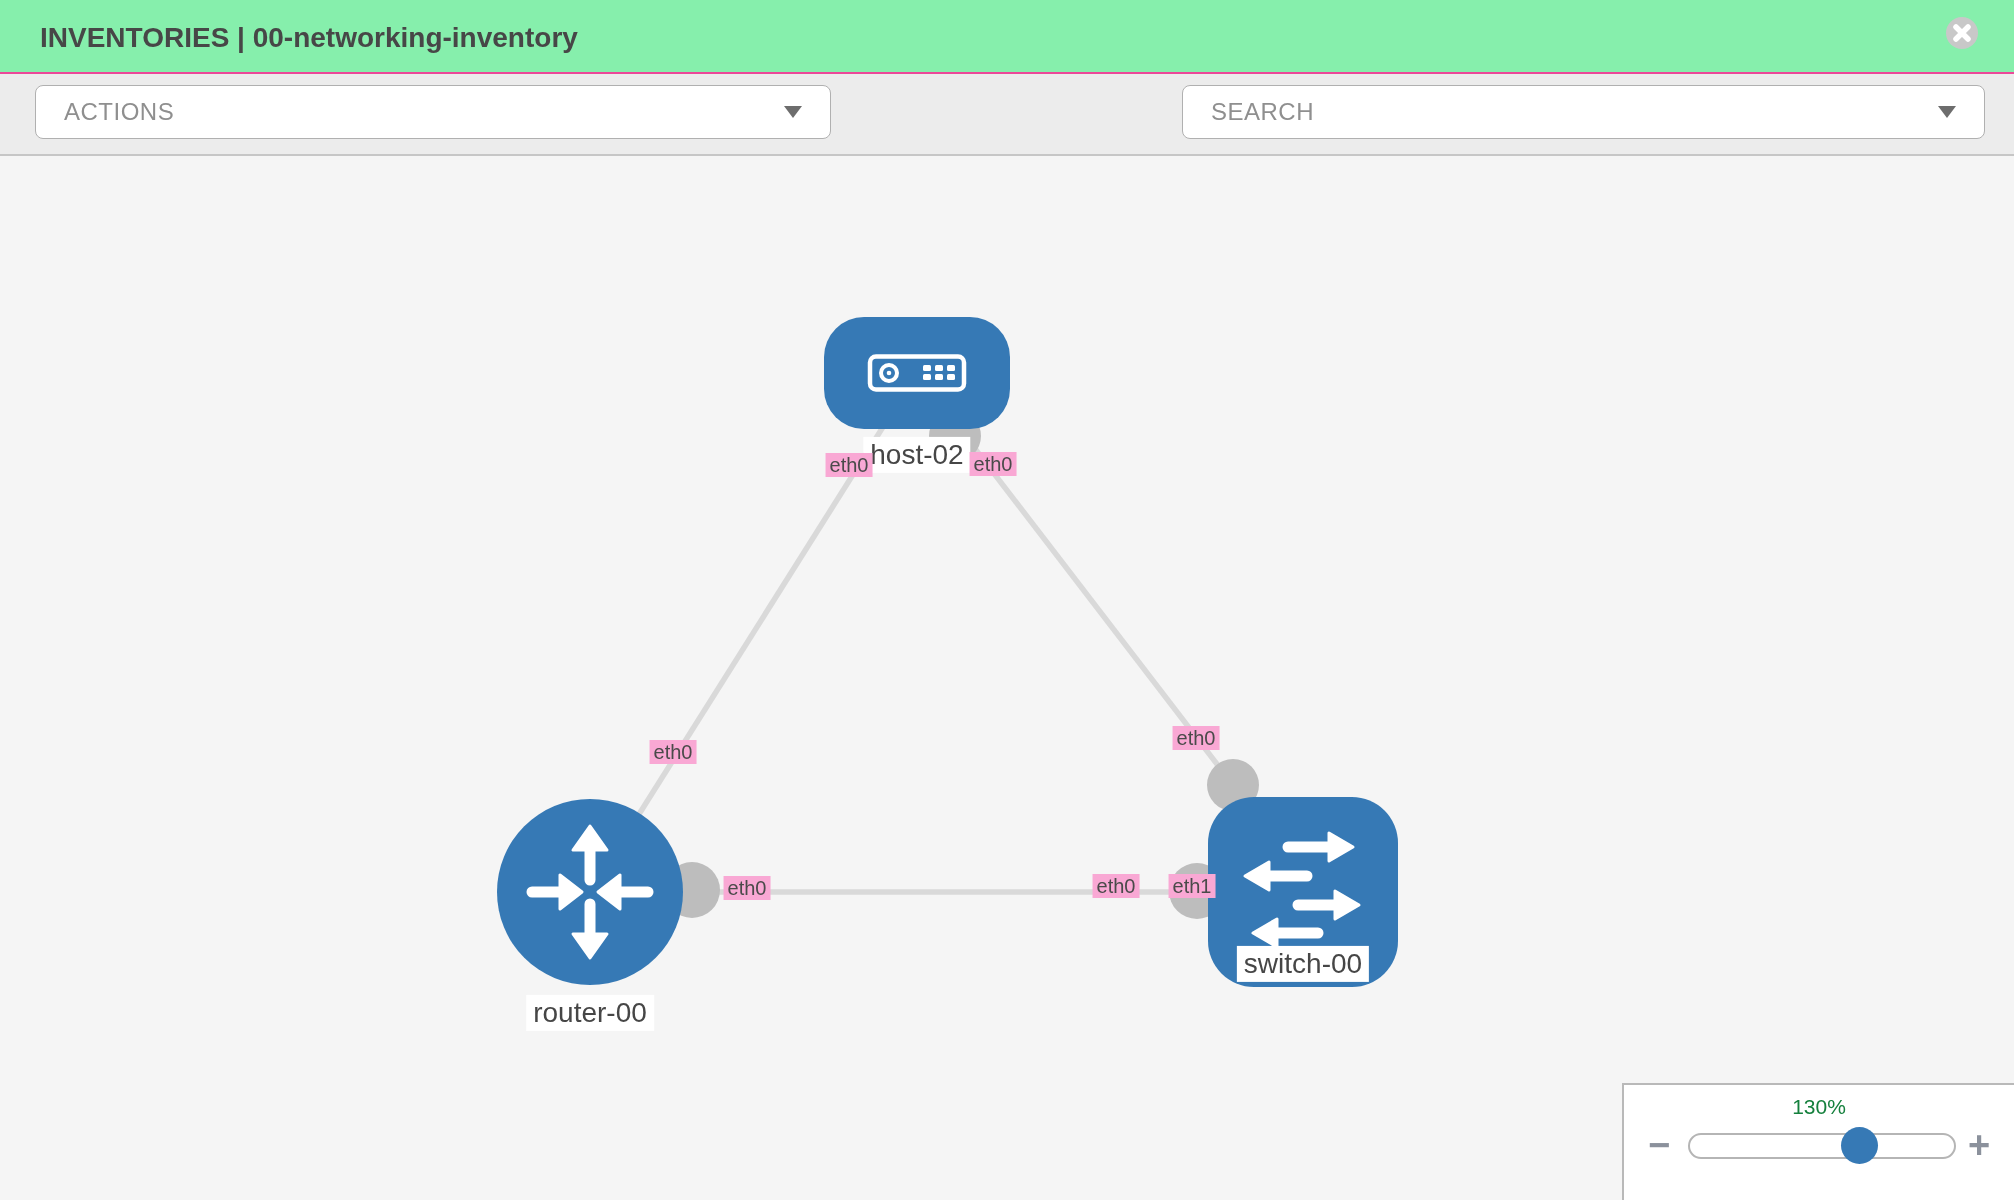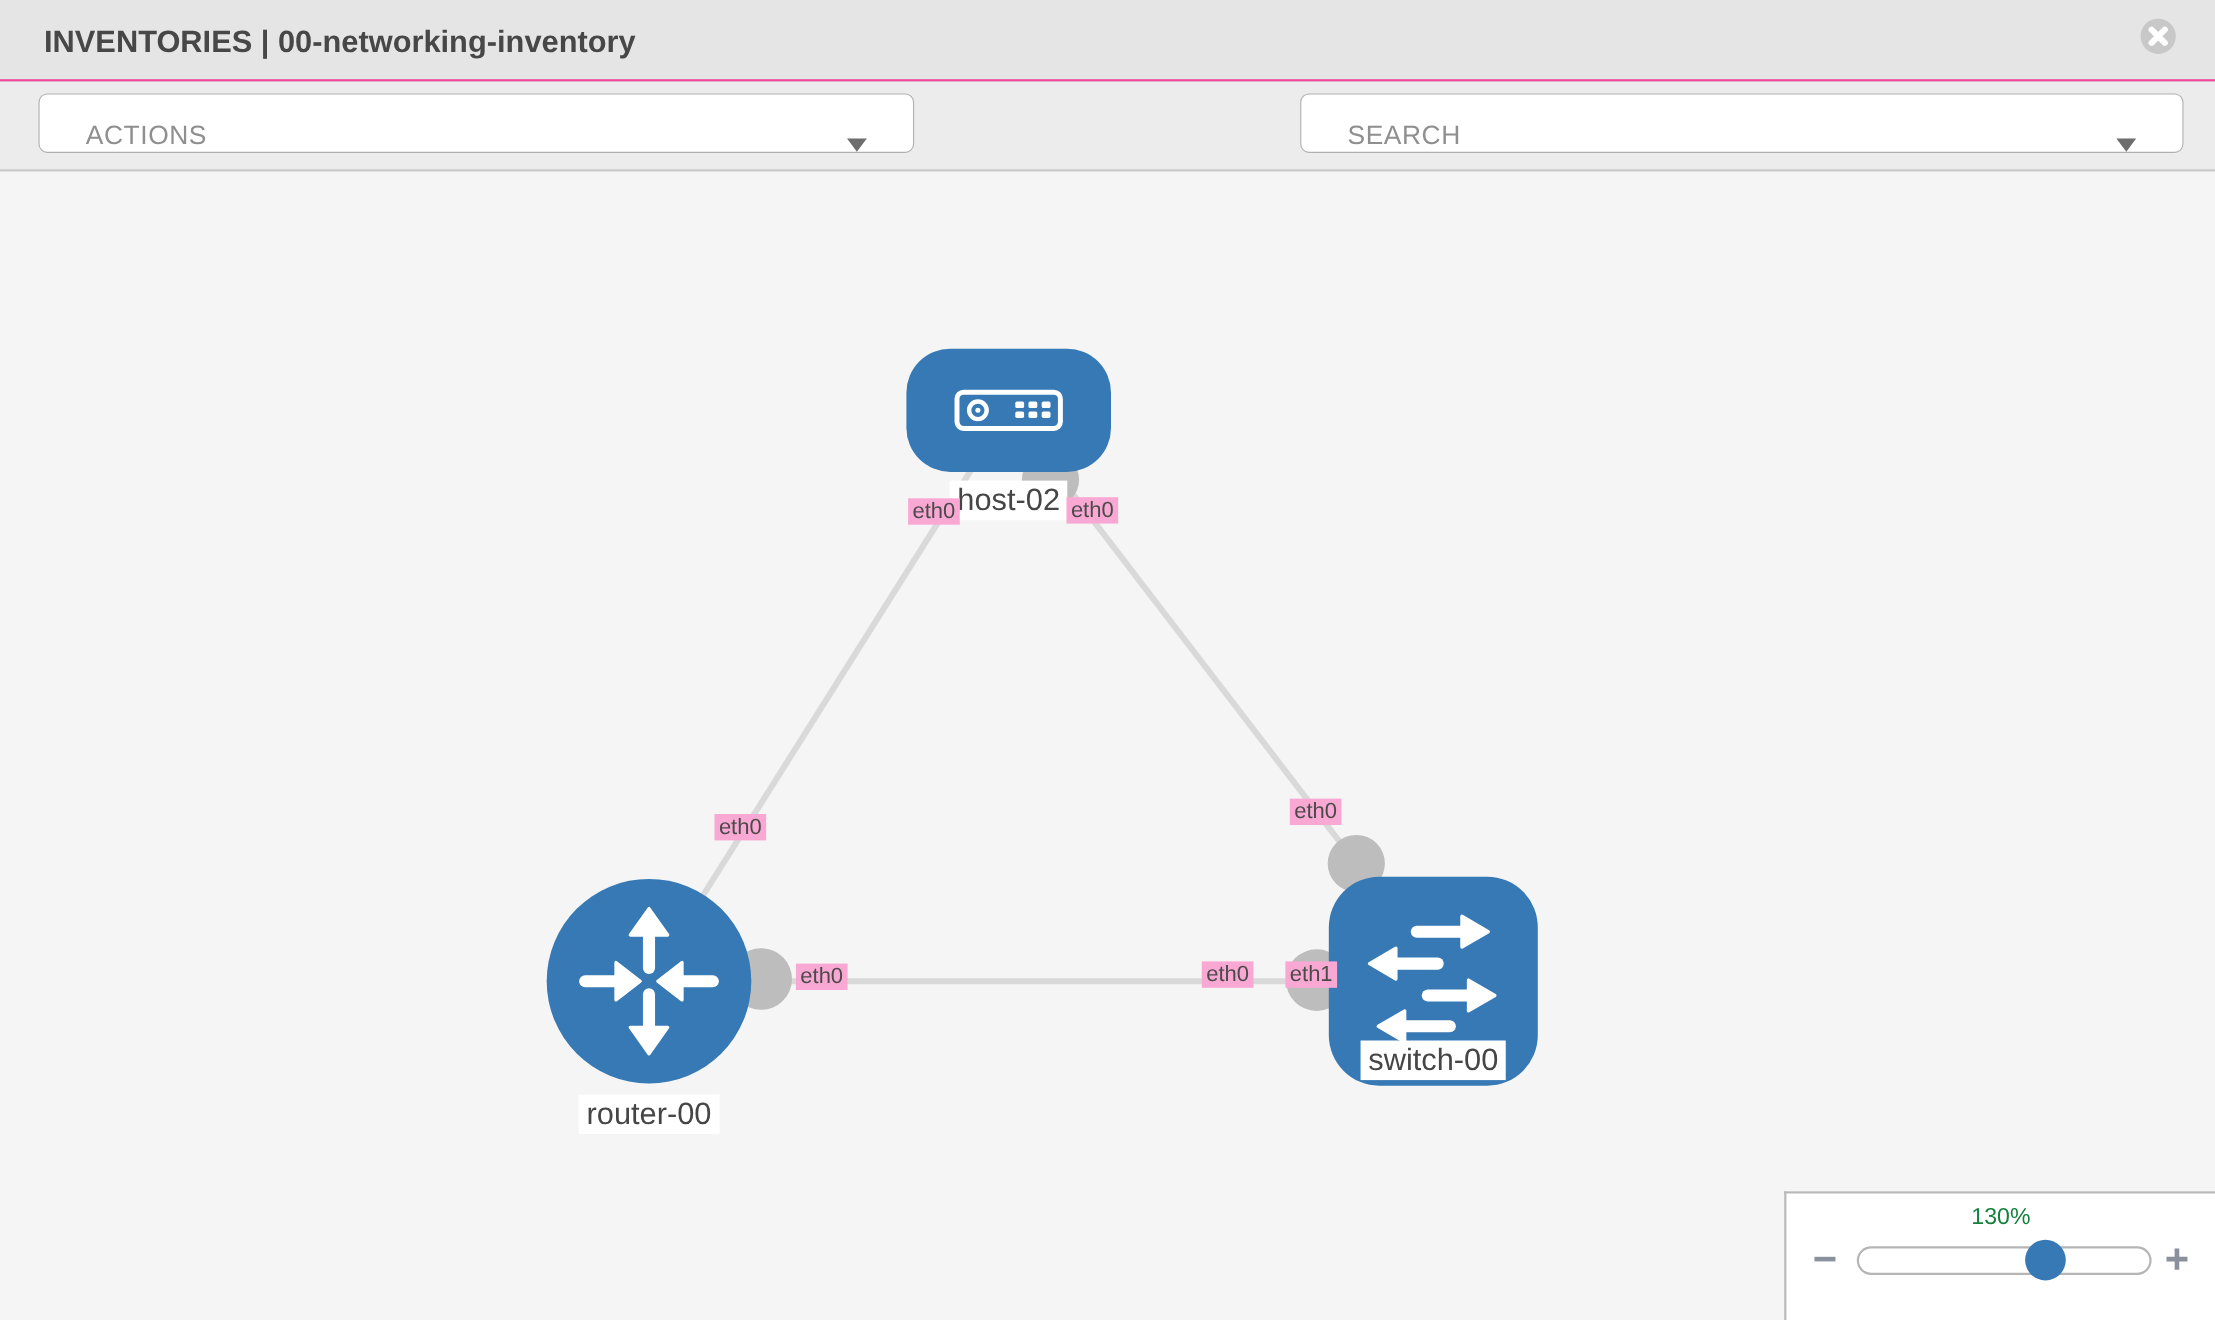--- a/index.html
+++ b/index.html
@@ -3,36 +3,36 @@
 <meta charset="utf-8">
 <style>
   html,body { margin:0; padding:0; background:#fff; }
   .app {
     position:relative; width:2014px; height:1200px; overflow:hidden;
     font-family:"Liberation Sans", sans-serif; background:#fff;
   }
   
   .hdr {
     position:absolute; left:0; top:0; width:100%; height:72px;
-    background:#e5e5e5; border-bottom:6px solid #ec4899;
+    background:#86efac; border-bottom:6px solid #ec4899;
   }
   .hdr-title {
     position:absolute; left:40px; top:0; height:72px; line-height:76px;
     font-size:28px; font-weight:700; color:#474747; white-space:nowrap;
   }
   .close-btn { position:absolute; right:35px; top:16px; width:34px; height:34px; cursor:pointer; }
   
   .tbar {
     position:absolute; left:0; top:74px; width:100%; height:80px;
     background:#ececec; border-bottom:2px solid #c6c6c6;
   }
   .dd {
     position:absolute; top:11px; height:54px; background:#fff;
     border:1px solid #b0b0b0; border-radius:8px; box-sizing:border-box;
-    display:flex; align-items:flex-end; padding:0 42px; cursor:pointer;
+    display:flex; align-items:center; padding:0 28px; cursor:pointer;
   }
   .dd-label { font-size:24px; color:#8f8f8f; flex:1; letter-spacing:0.5px; }
   .caret {
     width:0; height:0; border-left:9px solid transparent;
     border-right:9px solid transparent; border-top:12px solid #6d6d6d;
   }
   .dd-actions { left:35px;  width:796px; }
   .dd-search  { left:1182px; width:803px; }
   .tool-ic { position:absolute; cursor:pointer; }
   

